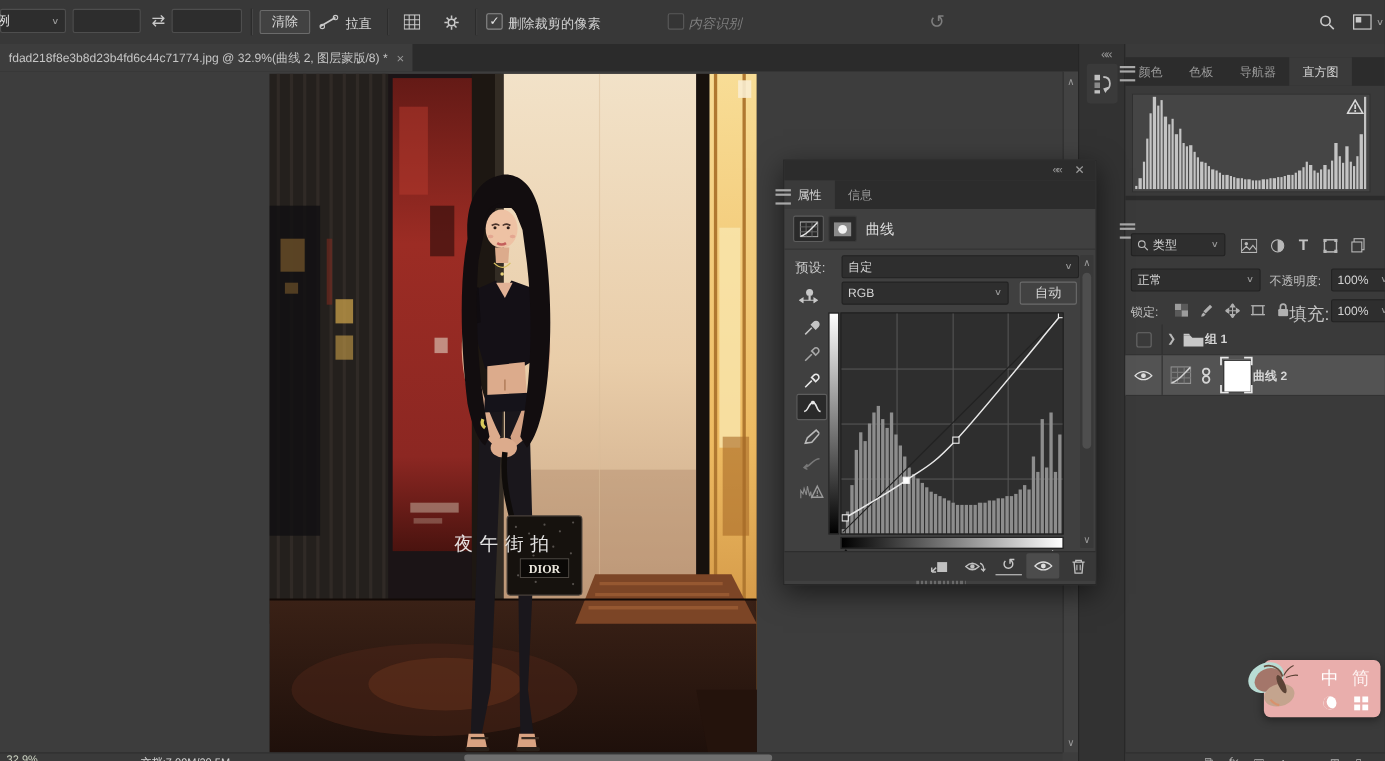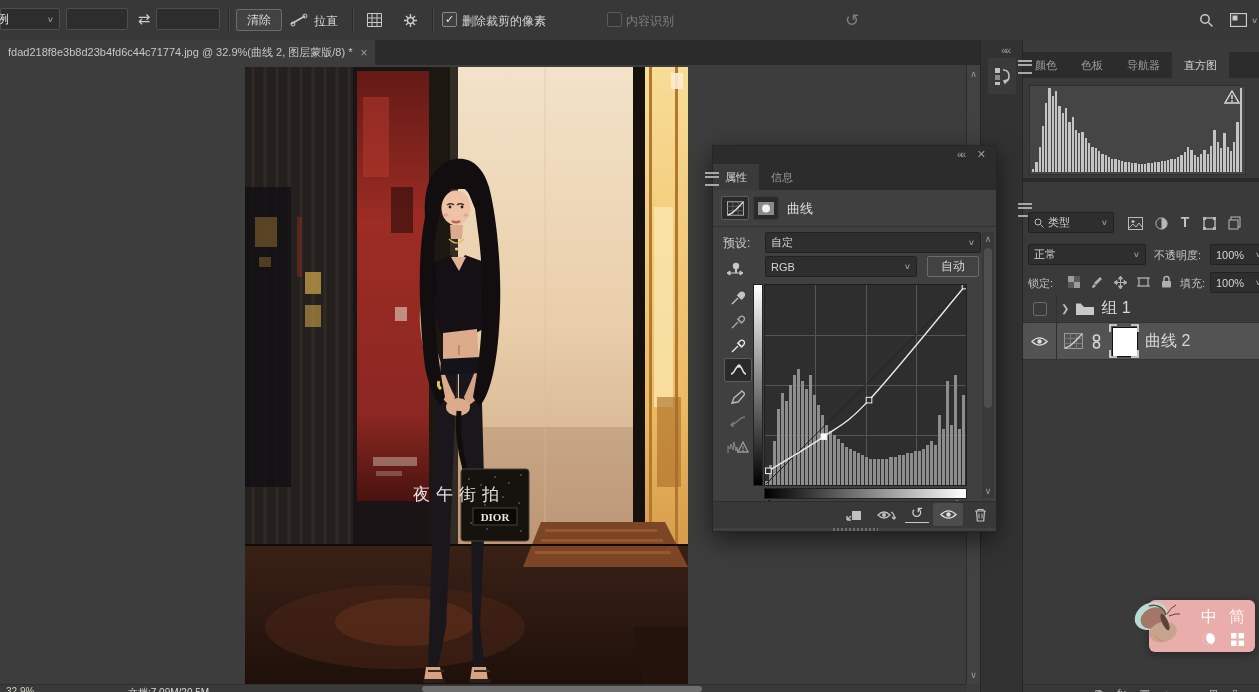--- a/index.html
+++ b/index.html
@@ -1,21 +1,21 @@
 <!DOCTYPE html>
 <html><head>
 <meta charset="utf-8">
 <style>
   html,body{margin:0;padding:0;background:#252525;}
   #app{position:relative;width:1259px;height:692px;background:#323232;overflow:hidden;
        font-family:"Liberation Sans","DejaVu Sans",sans-serif;color:#cfcfcf;font-size:12px;
        -webkit-font-smoothing:antialiased;}
   .abs{position:absolute;}
   .txt{white-space:nowrap;}
-  .dim{color:#7e7e7e;}
+  .dim{color:#7e7e7e;font-style:italic;}
   .ic{display:flex;align-items:center;justify-content:center;}
   
   #optbar{left:0;top:0;width:1259px;height:40px;background:#383838;border-bottom:1px solid #232323;}
   .field{background:#2d2d2d;border:1px solid #4e4e4e;border-radius:2px;height:22px;box-sizing:border-box;color:#ddd;}
   .ddown{display:flex;align-items:center;justify-content:space-between;padding:0 5px;}
   .chev{color:#9a9a9a;font-size:10px;transform:scaleY(.8);}
   .vsep{width:1px;background:#2a2a2a;border-right:1px solid #464646;height:24px;top:8px;}
   .btn{background:#424242;border:1px solid #6b6b6b;border-radius:2px;height:22px;display:flex;align-items:center;justify-content:center;color:#d8d8d8;box-sizing:border-box;}
   .cb{width:13px;height:13px;border:1px solid #8a8a8a;border-radius:2px;background:#3f3f3f;display:flex;align-items:center;justify-content:center;font-size:11px;color:#e8e8e8;}
   .cb.off{border-color:#5a5a5a;background:#353535;}
@@ -34,21 +34,21 @@
   .ptab.on{background:#3a3a3a;color:#d8d8d8;}
   .menu3{width:14px;height:10px;border-top:2px solid #a8a8a8;border-bottom:2px solid #a8a8a8;position:relative;}
   .menu3:before{content:"";position:absolute;left:0;right:0;top:2px;border-top:2px solid #a8a8a8;}
   .hwrap{background:#454545;border:1px solid #303030;}
   .bars{display:flex;align-items:flex-end;height:100%;overflow:hidden;}
   .bars>div{flex:1;margin-right:1px;}
   .drop2{background:#2e2e2e;border:1px solid #222;border-radius:2px;height:21px;box-sizing:border-box;display:flex;align-items:center;justify-content:space-between;padding:0 5px;font-size:11px;color:#d4d4d4;}
   .lrow{display:flex;align-items:center;border-bottom:1px solid #323232;}
   .eyec{width:33px;height:100%;display:flex;align-items:center;justify-content:center;border-right:1px solid #2f2f2f;flex:none;}
   .lthumb{width:24px;height:29px;border:1px solid #111;margin-left:6px;flex:none;}
-  .lname{margin-left:6px;font-size:16px;color:#d6d6d6;}
+  .lname{margin-left:0;font-size:11px;color:#d6d6d6;font-weight:bold;}
   
   #props{left:712px;top:145px;width:285px;height:387px;background:#404040;border:1px solid #262626;
          box-shadow:0 8px 24px rgba(0,0,0,.55);box-sizing:border-box;}
   .tool{width:26px;height:22px;color:#b9b9b9;}
   .tool.on{background:#2a2a2a;border:1px solid #5d5d5d;border-radius:2px;}
   .gridline{position:absolute;background:#555;}
   .tri{width:0;height:0;border-left:6px solid transparent;border-right:6px solid transparent;}
   svg{display:block;}
 </style>
 </head>
@@ -434,21 +434,21 @@
           <rect x="2" y="2" width="9" height="8" fill="none" stroke="#b0b0b0" stroke-width="1.3"></rect>
           <path d="M0 2h2 M11 2h2 M0 10h2 M11 10h2" stroke="#b0b0b0"></path>
         </svg>
     </div>
     <div class="abs ic" style="left:134px;top:232px;width:18px;height:18px;">
       <svg width="11" height="13" viewBox="0 0 11 13">
           <rect x="1" y="6" width="9" height="6.5" rx="1" fill="#b0b0b0"></rect>
           <path d="M3 6 V4 a2.5 2.5 0 015 0 V6" fill="none" stroke="#b0b0b0" stroke-width="1.5"></path>
         </svg>
     </div>
-    <span class="abs txt" style="left:157px;top:236px;font-size:11px;color:#c2c2c2;">填充:</span>
+    <span class="abs txt" style="left:149px;top:236px;font-size:16px;color:#c2c2c2;">填充:</span>
     <div class="abs drop2" style="left:187px;top:232px;width:58px;">
       <span>100%</span>
       <span class="chev">∨</span>
     </div>
 
     <div class="abs" style="left:0;top:255px;right:0;">
 
       <div class="lrow" style="height:27px;">
         <div class="eyec">
           <div style="width:12px;height:12px;border:1px solid #6a6a6a;border-radius:2px;"></div>

